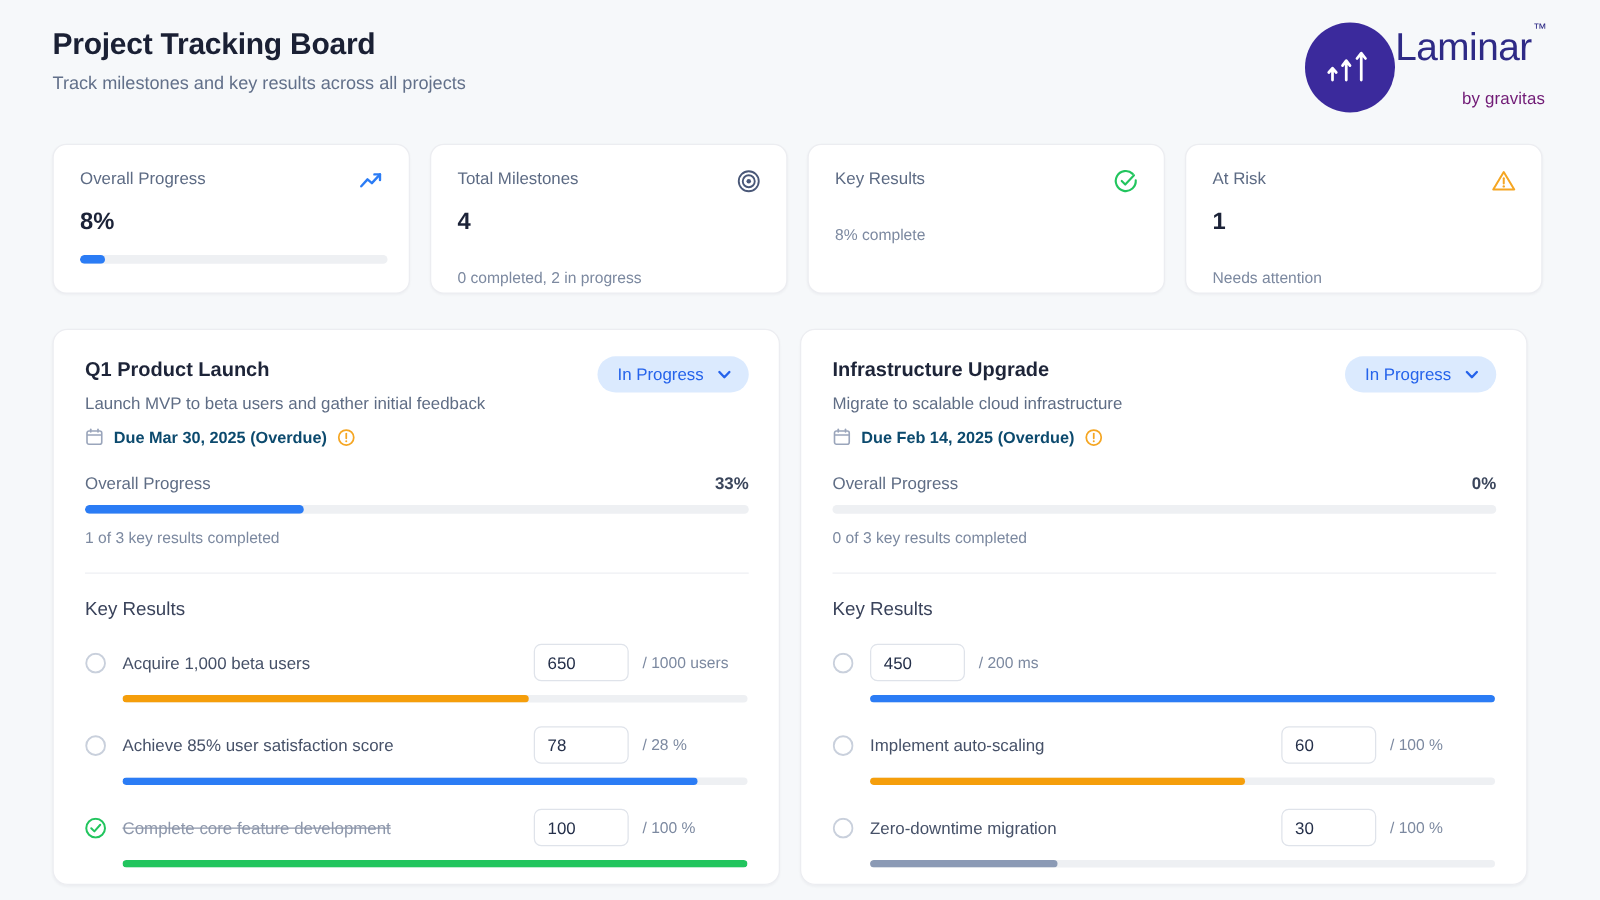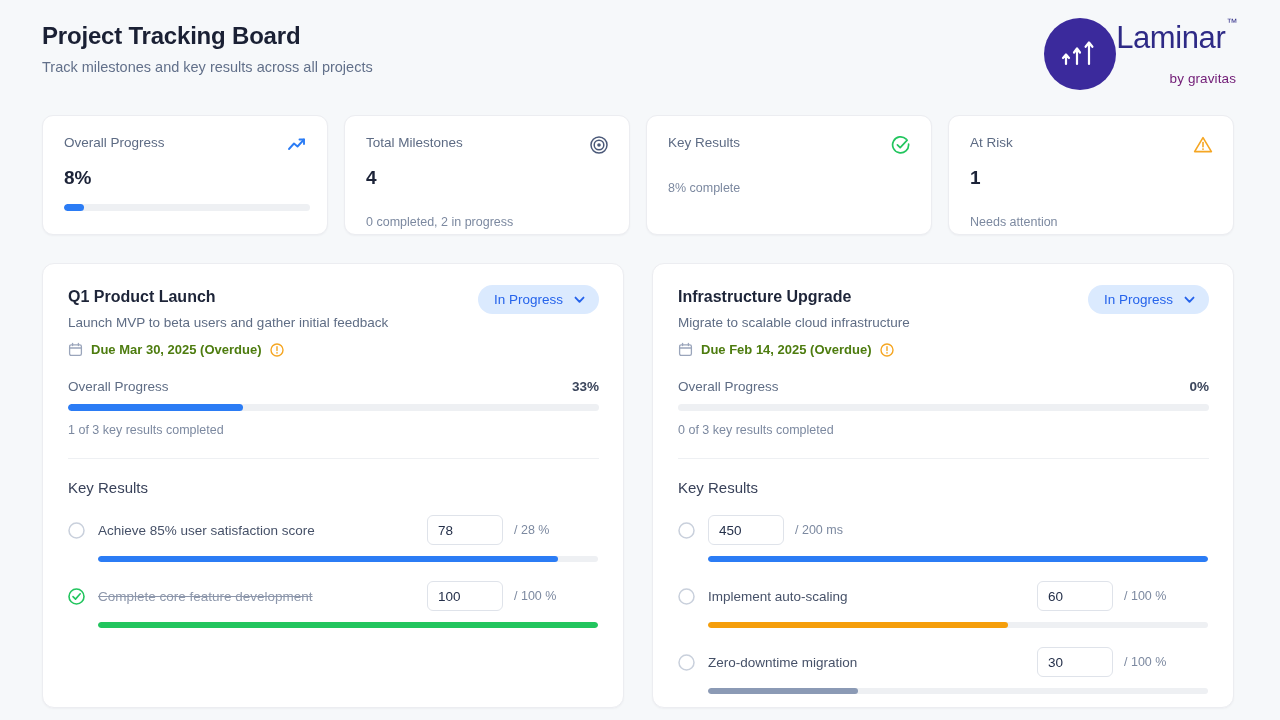--- a/index.html
+++ b/index.html
@@ -67,21 +67,21 @@
   .stat-sub { font-size: 12.5px; color: #7c89a0; margin-top: 26px; }
   .stat-track {
     margin-top: 15px; height: 7px; border-radius: 4px; background: #eef0f3;
     width: 246px; overflow: hidden;
   }
   .stat-fill { height: 100%; border-radius: 4px; background: #2b7cf5; }
 
   
   .panels {
     position: absolute; left: 42px; top: 263px;
-    display: flex; gap: 28px;
+    display: flex; gap: 16px;
   }
   .panel {
     width: 582px; height: 445px;
     background: #ffffff; border: 1px solid #ecedf1; border-radius: 12px;
     box-shadow: 0 1px 2px rgba(16,24,40,0.04);
     overflow: hidden; position: relative;
   }
   .panel-head { padding: 24px 24px 0 25px; }
   .panel-head-row {
     display: flex; align-items: flex-start; justify-content: space-between;
@@ -94,21 +94,21 @@
     background: #dbeafe; color: #2563eb;
     border-radius: 999px; padding: 7px 13px 7px 16px;
     font-size: 13.5px; cursor: pointer; border: none;
     margin-top: -3px;
     justify-content: space-between;
   }
 
   .due-row {
     display: flex; align-items: center; gap: 8px; margin-top: 12px;
   }
-  .due-text { font-size: 13px; color: #4d7c0f; font-weight: bold; }
+  .due-text { font-size: 13px; color: #0c4a6e; font-weight: bold; }
 
   .ovr-row {
     display: flex; align-items: baseline; justify-content: space-between;
     margin-top: 22px;
   }
   .ovr-label { font-size: 13.5px; color: #5f6d85; }
   .ovr-pct { font-size: 13.5px; color: #3b465c; font-weight: bold; }
   .ovr-track {
     margin-top: 10px; height: 7px; border-radius: 4px; background: #eef0f3;
     overflow: hidden;
@@ -263,20 +263,33 @@
         <div class="divider"></div>
       </div>
       <div class="kr-section">
         <div class="kr-heading">Key Results</div>
         <div id="p0krs">
             <div class="kr-item">
               <div class="kr-row">
                 <svg class="kr-check" viewBox="0 0 17 17">
                   <circle cx="8.5" cy="8.5" r="7.5" fill="none" stroke="#c9d0dc" stroke-width="1.5"></circle>
                 </svg>
+                <span class="kr-name">Acquire 1,000 beta users</span>
+                <input class="kr-input" type="text" value="650" style="">
+                <span class="kr-target">/ 1000 users</span>
+              </div>
+              <div class="kr-track">
+                <div class="kr-fill" style="width: 65%; background: rgb(245, 158, 11);"></div>
+              </div>
+            </div>
+            <div class="kr-item">
+              <div class="kr-row">
+                <svg class="kr-check" viewBox="0 0 17 17">
+                  <circle cx="8.5" cy="8.5" r="7.5" fill="none" stroke="#c9d0dc" stroke-width="1.5"></circle>
+                </svg>
                 <span class="kr-name">Achieve 85% user satisfaction score</span>
                 <input class="kr-input" type="text" value="78" style="">
                 <span class="kr-target">/ 28 %</span>
               </div>
               <div class="kr-track">
                 <div class="kr-fill" style="width: 92%; background: rgb(43, 124, 245);"></div>
               </div>
             </div>
             <div class="kr-item">
               <div class="kr-row">

